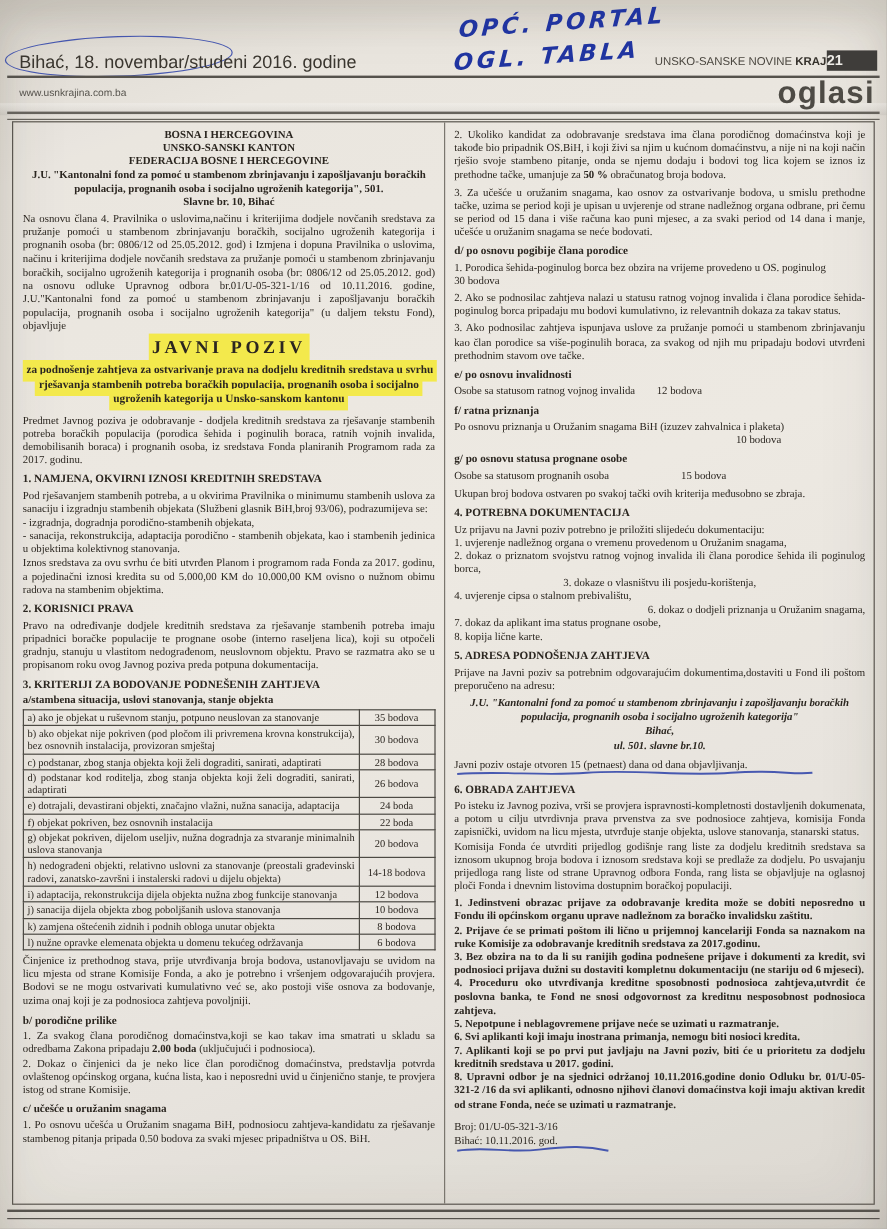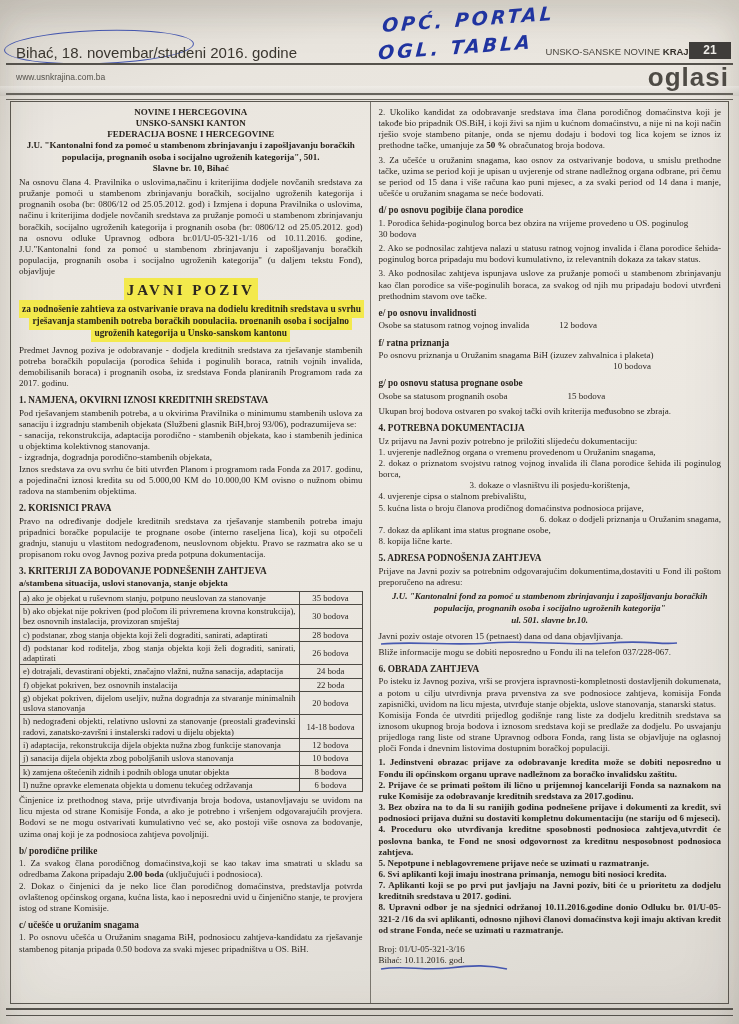--- a/index.html
+++ b/index.html
@@ -16,21 +16,21 @@
   .dateline{position:absolute;left:16px;top:44px;font-family:"Liberation Sans",sans-serif;font-size:15px;color:#3a362f;}
   .pen-ellipse{position:absolute;left:4px;top:30px;width:188px;height:32px;border:1.6px solid #2a3fa8;
     border-radius:50%;transform:rotate(-2deg);opacity:.85;}
   .handwrite{position:absolute;color:#2034a0;font-family:"DejaVu Sans",sans-serif;font-style:italic;font-weight:bold;
     letter-spacing:3px;font-size:19px;transform:rotate(-4deg) skewX(-8deg);white-space:nowrap;}
   .hw1{left:382px;top:8px;}
   .hw2{left:378px;top:36px;}
   .masthead{position:absolute;right:34px;top:46px;font-family:"Liberation Sans",sans-serif;font-size:9.5px;color:#4a463f;}
   .masthead b{color:#35312b;}
   .pagebadge{position:absolute;right:8px;top:42px;width:42px;height:17px;background:#3f3d3a;color:#efede8;
-    font-family:"Liberation Sans",sans-serif;font-weight:bold;font-size:12px;text-align:center;line-height:17px;}
+    font-family:"Liberation Sans",sans-serif;font-weight:bold;font-size:12px;line-height:17px;}
   .rule1{position:absolute;left:6px;top:63px;width:727px;height:2px;background:#55524c;}
   .website{position:absolute;left:16px;top:72px;font-family:"Liberation Sans",sans-serif;font-size:8.5px;color:#55524c;}
   .oglasi{position:absolute;right:10px;top:62px;font-family:"Liberation Sans",sans-serif;font-weight:bold;
     font-size:26px;color:#4e4b45;letter-spacing:1px;}
   .rule2{position:absolute;left:6px;top:93px;width:727px;height:4px;
     border-top:2px solid #66635c;border-bottom:1px solid #66635c;}
 
   
   .adbox{position:absolute;left:10px;top:101px;width:717px;height:901px;border:1px solid #5a564f;
     display:flex;background:rgba(255,255,255,.06);}
@@ -40,21 +40,21 @@
   .b{font-weight:bold;}
   p{margin:0 0 3px 0;}
   .sect{font-weight:bold;margin:6px 0 1px 0;text-align:left;font-size:9.3px;}
   .subhead{font-weight:bold;margin:0 0 2px 0;text-align:left;}
   .hl{background:#f3e94c;box-decoration-break:clone;-webkit-box-decoration-break:clone;padding:4px 3px;}
   .jp-title{font-size:15px;font-weight:bold;letter-spacing:3px;margin:4px 0 3px 0;}
   .jp-sub{font-weight:bold;font-size:9.4px;line-height:1.3;margin-bottom:5px;}
   table.score{width:100%;border-collapse:collapse;margin:2px 0 3px 0;}
   table.score td{border:1px solid #4d4a44;padding:1px 3px;font-size:8.7px;line-height:1.18;}
   td.pts{width:56px;text-align:left;white-space:normal;text-align:center;}
-  .pts-line{display:flex;justify-content:flex-start;gap:30px;text-align:left;}
+  .pts-line{display:flex;justify-content:flex-start;gap:18px;text-align:left;}
   .pts-right{text-align:right;padding-right:70px;}
   .addr{font-weight:bold;font-style:italic;text-align:center;line-height:1.35;margin:2px 0 4px 0;}
   .squiggle{display:block;margin-top:-2px;}
   .refblock{margin-top:8px;text-align:left;}
 </style>
 </head>
 <body>
 
 <div class="paper">
   <div class="crease"></div>
@@ -68,37 +68,37 @@
     <div class="pagebadge">21</div>
     <div class="rule1"></div>
     <div class="website">www.usnkrajina.com.ba</div>
     <div class="oglasi">oglasi</div>
     <div class="rule2"></div>
   </div>
 
   <div class="adbox">
 
     <div class="col">
-      <p class="center b" style="margin-bottom:0">NOVINE I HERCEGOVINA</p>
+      <p class="center b" style="margin-bottom:0">BOSNA I HERCEGOVINA</p>
       <p class="center b" style="margin-bottom:0">UNSKO-SANSKI KANTON</p>
       <p class="center b" style="margin-bottom:0">FEDERACIJA BOSNE I HERCEGOVINE</p>
       <p class="center b" style="margin-bottom:0">J.U. "Kantonalni fond za pomoć u stambenom zbrinjavanju i zapošljavanju boračkih populacija, prognanih osoba i socijalno ugroženih kategorija", 501.</p>
       <p class="center b">Slavne br. 10, Bihać</p>
 
       <p>Na osnovu člana 4. Pravilnika o uslovima,načinu i kriterijima dodjele novčanih sredstava za pružanje pomoći u stambenom zbrinjavanju boračkih, socijalno ugroženih kategorija i prognanih osoba (br: 0806/12 od 25.05.2012. god) i Izmjena i dopuna Pravilnika o uslovima, načinu i kriterijima dodjele novčanih sredstava za pružanje pomoći u stambenom zbrinjavanju boračkih, socijalno ugroženih kategorija i prognanih osoba (br: 0806/12 od 25.05.2012. god)  na osnovu odluke Upravnog odbora br.01/U-05-321-1/16 od 10.11.2016. godine, J.U."Kantonalni fond za pomoć u stambenom zbrinjavanju i zapošljavanju boračkih populacija, prognanih osoba i socijalno ugroženih kategorija" (u daljem tekstu Fond), objavljuje</p>
 
       <div class="center jp-title"><span class="hl">JAVNI  POZIV</span></div>
       <div class="center jp-sub"><span class="hl">za podnošenje zahtjeva za ostvarivanje prava na dodjelu kreditnih sredstava u svrhu rješavanja stambenih potreba boračkih populacija, prognanih osoba i socijalno ugroženih kategorija u Unsko-sanskom kantonu</span></div>
 
       <p>Predmet Javnog poziva je odobravanje - dodjela kreditnih sredstava za rješavanje stambenih potreba boračkih  populacija (porodica šehida i poginulih boraca, ratnih vojnih invalida, demobilisanih boraca) i prognanih osoba, iz sredstava Fonda planiranih Programom rada za 2017. godinu.</p>
 
       <div class="sect">1. NAMJENA, OKVIRNI IZNOSI KREDITNIH SREDSTAVA</div>
       <p style="margin-bottom:0">Pod rješavanjem stambenih potreba, a u okvirima Pravilnika o minimumu stambenih uslova za sanaciju i izgradnju stambenih objekata (Službeni glasnik BiH,broj 93/06), podrazumijeva se:</p>
+      <p style="margin-bottom:0;text-align:left">- izgradnja, dogradnja porodično-stambenih objekata,</p>
       <p style="margin-bottom:0">- sanacija, rekonstrukcija, adaptacija  porodično - stambenih objekata, kao i stambenih jedinica u objektima kolektivnog stanovanja.</p>
-      <p style="margin-bottom:0;text-align:left">- izgradnja, dogradnja porodično-stambenih objekata,</p>
       <p>Iznos sredstava za ovu svrhu će biti utvrđen Planom i programom rada Fonda za 2017. godinu, a pojedinačni iznosi kredita su od 5.000,00 KM do 10.000,00 KM ovisno o nužnom obimu radova na stambenim objektima.</p>
 
       <div class="sect">2. KORISNICI PRAVA</div>
       <p>Pravo na određivanje dodjele kreditnih sredstava za rješavanje stambenih potreba imaju pripadnici boračke populacije te prognane osobe (interno raseljena lica), koji su otpočeli gradnju, stanuju u vlastitom nedograđenom, neuslovnom objektu. Pravo se razmatra ako se u propisanom roku ovog Javnog poziva preda potpuna dokumentacija.</p>
 
       <div class="sect" style="margin-bottom:0">3. KRITERIJI ZA BODOVANJE PODNEŠENIH ZAHTJEVA</div>
       <div class="subhead">a/stambena situacija, uslovi stanovanja, stanje objekta</div>
 
       <table class="score">
         <tbody>
@@ -190,36 +190,35 @@
         </div>
 
       <p style="margin-top:4px">Ukupan broj bodova ostvaren po svakoj tački ovih kriterija međusobno se zbraja.</p>
 
       <div class="sect">4. POTREBNA DOKUMENTACIJA</div>
       <p style="margin-bottom:0;text-align:left">Uz prijavu na Javni poziv potrebno je priložiti slijedeću dokumentaciju:</p>
       <p style="margin-bottom:0">1. uvjerenje nadležnog organa o vremenu provedenom u Oružanim snagama,</p>
       <p style="margin-bottom:0">2. dokaz o priznatom svojstvu ratnog vojnog invalida ili člana porodice šehida ili poginulog borca,</p>
       <p style="margin-bottom:0;text-align:center">3. dokaze o vlasništvu ili posjedu-korištenja,</p>
       <p style="margin-bottom:0;text-align:left">4. uvjerenje cipsa o stalnom prebivalištu,</p>
-      <p style="margin-bottom:0;text-align:left">5. kućna lista o broju članova prodičnog domaćinstva podnosioca prijave,</p>
       <p style="margin-bottom:0;text-align:right">6. dokaz o dodjeli priznanja u Oružanim snagama,</p>
       <p style="margin-bottom:0;text-align:left">7. dokaz da aplikant ima status prognane osobe,</p>
       <p>8. kopija lične karte.</p>
 
       <div class="sect">5. ADRESA PODNOŠENJA ZAHTJEVA</div>
       <p style="margin-bottom:1px">Prijave na Javni poziv sa potrebnim odgovarajućim dokumentima,dostaviti u Fond ili poštom preporučeno na adresu:</p>
       <div class="addr">
         <div>J.U. "Kantonalni fond za pomoć u stambenom zbrinjavanju i zapošljavanju boračkih populacija, prognanih osoba i socijalno ugroženih kategorija"</div>
+        <div>Bihać,</div>
         <div>ul. 501. slavne br.10.</div>
       </div>
       <p style="margin-bottom:0;text-align:left">Javni poziv ostaje otvoren 15 (petnaest) dana od dana objavljivanja.</p>
       <svg class="squiggle" width="300" height="7" viewBox="0 0 300 7">
         <path d="M2,4 C40,1 70,6 110,3 S190,6 230,3 S280,5 298,3" stroke="#2a3fa8" stroke-width="1.6" fill="none" opacity="0.85"></path>
       </svg>
-      <p>Bliže informacije mogu se dobiti neposredno u Fondu ili na telefon 037/228-067.</p>
 
       <div class="sect">6. OBRADA ZAHTJEVA</div>
       <p style="margin-bottom:0">Po isteku iz Javnog poziva, vrši se provjera ispravnosti-kompletnosti dostavljenih dokumenata, a potom u cilju utvrdivnja prava prvenstva za sve podnosioce zahtjeva, komisija Fonda zapisnički, uvidom na licu mjesta, utvrđuje stanje objekta, uslove stanovanja, stanarski status.</p>
       <p>Komisija Fonda će utvrditi prijedlog godišnje rang liste za dodjelu kreditnih sredstava sa iznosom ukupnog broja bodova i iznosom sredstava koji se predlaže za dodjelu. Po usvajanju prijedloga rang liste od strane Upravnog odbora Fonda, rang lista se objavljuje na oglasnoj ploči Fonda i dnevnim listovima dostupnim boračkoj populaciji.</p>
 
       <div class="b">
         <p style="margin-bottom:0">1. Jedinstveni obrazac prijave za odobravanje kredita može se dobiti neposredno u Fondu ili općinskom organu uprave nadležnom za boračko invalidsku zaštitu.</p>
         <p style="margin-bottom:0">2. Prijave će se primati poštom ili lično u prijemnoj kancelariji Fonda sa naznakom na ruke Komisije za odobravanje kreditnih sredstava za 2017.godinu.</p>
         <p style="margin-bottom:0">3. Bez obzira na to da li su ranijih godina podnešene prijave i dokumenti za kredit, svi podnosioci  prijava dužni su dostaviti kompletnu dokumentaciju (ne stariju od 6 mjeseci).</p>
         <p style="margin-bottom:0">4. Proceduru oko utvrđivanja kreditne sposobnosti podnosioca zahtjeva,utvrdit će poslovna banka, te Fond ne snosi odgovornost za kreditnu nesposobnost podnosioca zahtjeva.</p>

